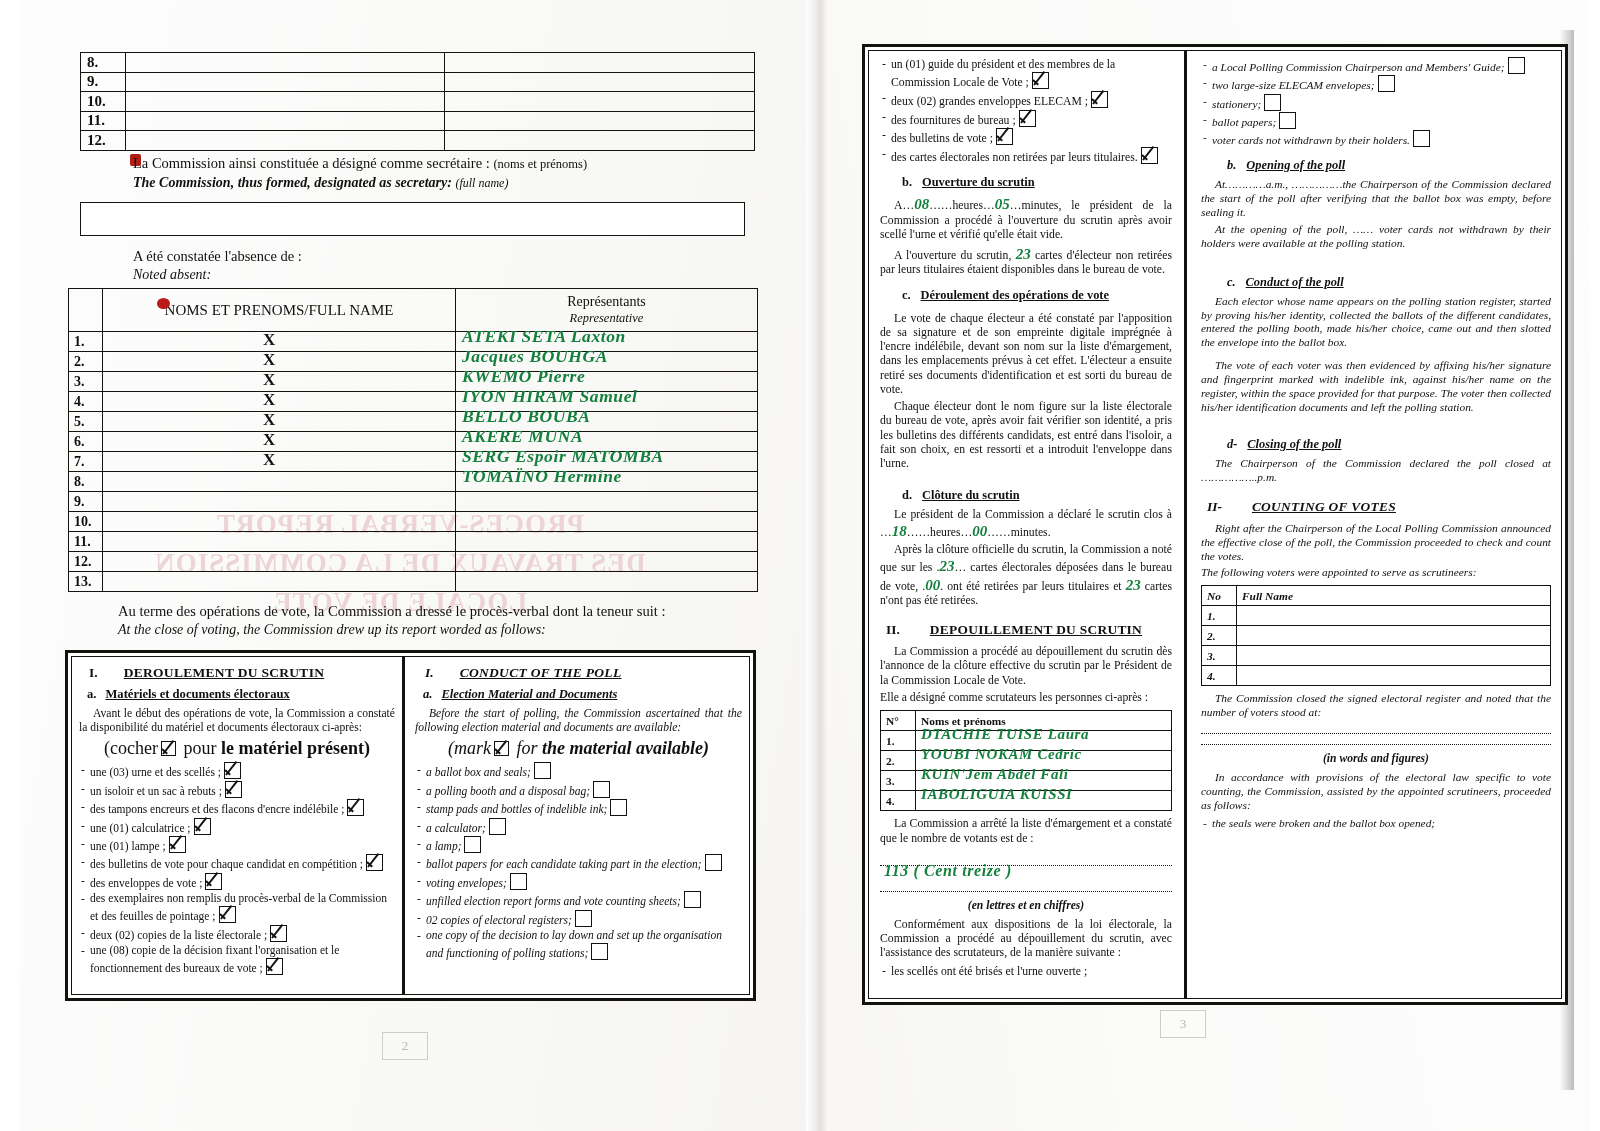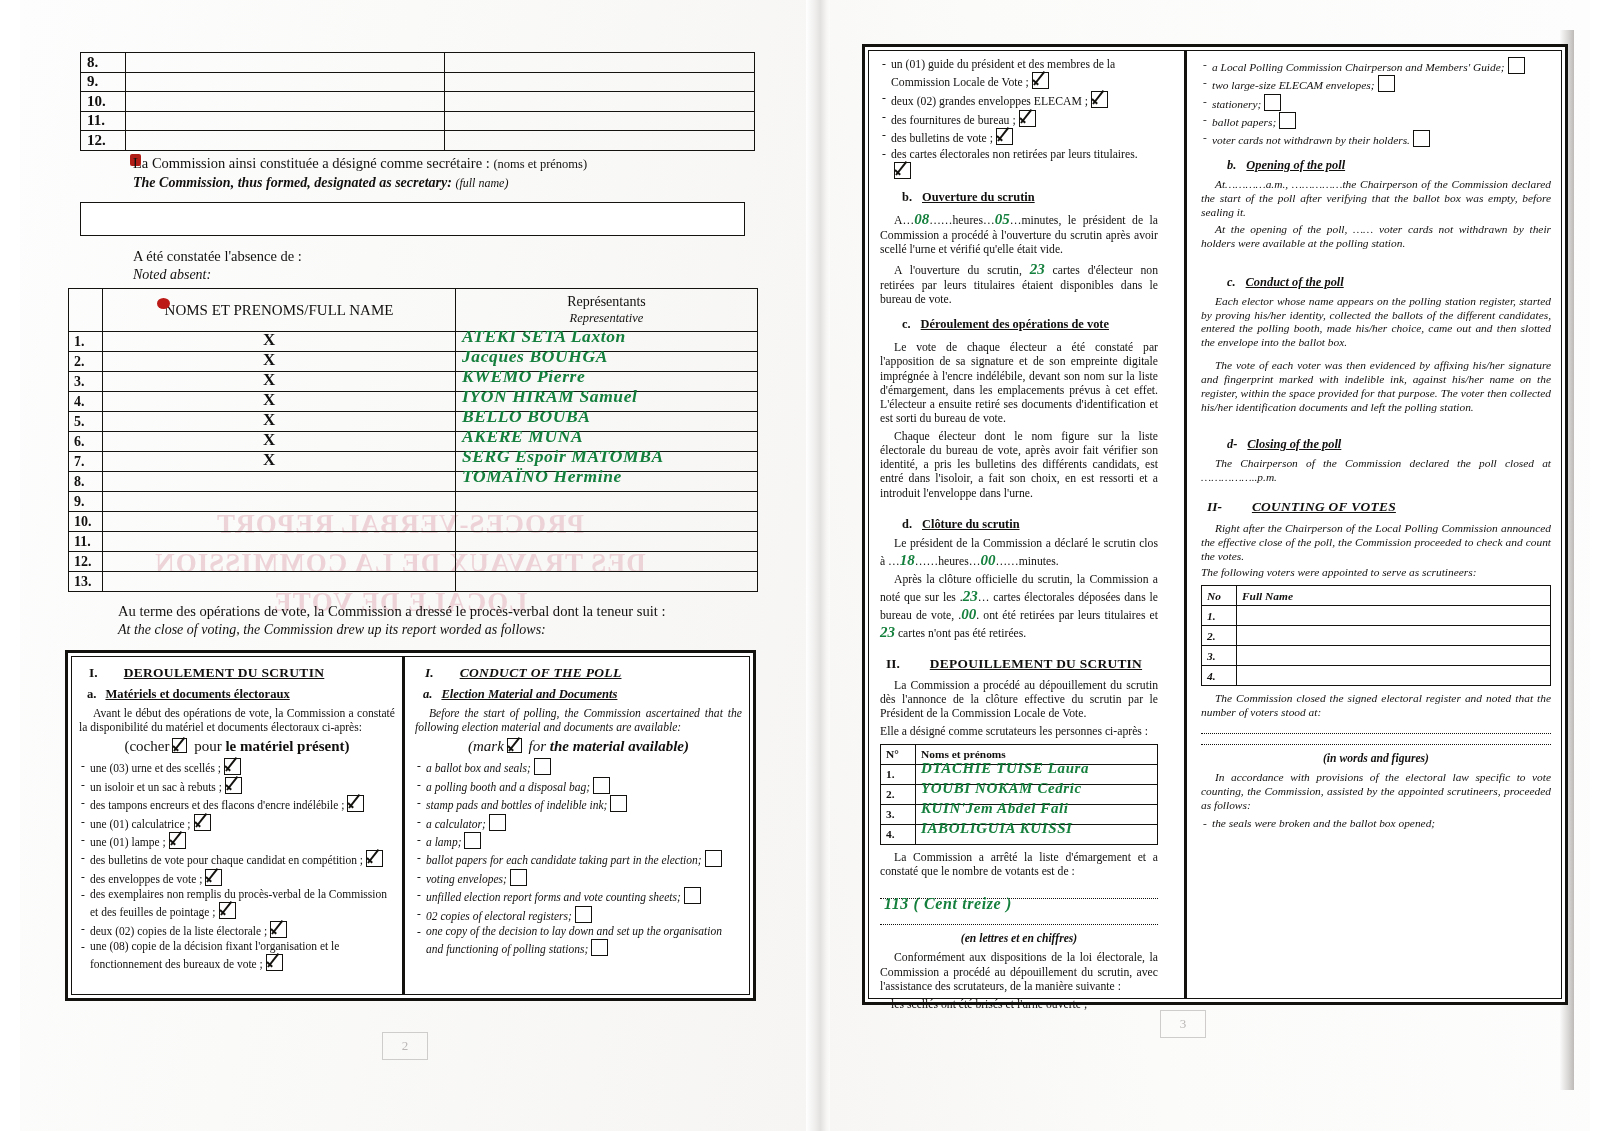--- a/index.html
+++ b/index.html
@@ -89,21 +89,21 @@
     border:3px solid #14120f;background:#fff;
   }
   #bottom-box .inner{position:absolute;left:3px;top:3px;right:3px;bottom:3px;border:1px solid #14120f;}
   .col-fr{position:absolute;left:0;top:0;width:333px;bottom:0;border-right:3px solid #14120f;padding:6px 7px;box-sizing:border-box;}
   .col-en{position:absolute;left:336px;top:0;right:0;bottom:0;padding:6px 7px;box-sizing:border-box;}
   .sec-title{font-size:13.5px;font-weight:bold;display:flex;gap:26px;margin:2px 0 6px 10px;}
   .sec-title .t{text-decoration:underline;letter-spacing:0.3px;}
   .sub-title{font-size:12.6px;font-weight:bold;margin:0 0 5px 8px;display:flex;gap:9px;}
   .sub-title .t{text-decoration:underline;}
   .para{font-size:11.6px;line-height:1.22;text-align:justify;text-indent:14px;margin-bottom:3px;}
-  .cocher{font-size:15px;text-align:center;margin:2px 0 3px 0;}
+  .cocher{font-size:18px;text-align:center;margin:2px 0 3px 0;}
   ul.items{list-style:none;margin:0;padding:0;font-size:11.5px;line-height:1.3;}
   ul.items li{position:relative;padding-left:11px;margin-bottom:0.5px;}
   ul.items li:before{content:"-";position:absolute;left:2px;}
   .col-en .para,.col-en ul.items,.col-en .cocher{font-style:italic;}
   .col-en .sec-title,.col-en .sub-title{font-style:italic;}
 
   .cb{
     display:inline-block;width:15px;height:15px;border:1.6px solid #14120f;
     vertical-align:-3px;margin:0 3px;position:relative;background:#fff;
   }
@@ -116,21 +116,21 @@
     content:"";position:absolute;left:0px;top:6px;width:7px;height:2px;
     background:#14120f;transform:rotate(42deg);transform-origin:left center;
   }
 
   
   #right-box{
     position:absolute;left:862px;top:44px;width:700px;height:955px;
     border:3px solid #14120f;background:#fff;
   }
   #right-box .inner{position:absolute;left:3px;top:3px;right:3px;bottom:3px;border:1px solid #14120f;}
-  .rcol-fr{position:absolute;left:0;top:0;width:318px;bottom:0;border-right:3px solid #14120f;padding:6px 26px 6px 11px;box-sizing:border-box;}
+  .rcol-fr{position:absolute;left:0;top:0;width:318px;bottom:0;border-right:3px solid #14120f;padding:6px 12px 6px 11px;box-sizing:border-box;}
   .rcol-en{position:absolute;left:321px;top:0;right:0;bottom:0;padding:6px 10px 6px 11px;box-sizing:border-box;}
   .rcol-fr .para,.rcol-fr ul.items{font-size:11.7px;}
   .rcol-en .para,.rcol-en ul.items{font-size:11.4px;font-style:italic;}
   .rsub{font-size:12.4px;font-weight:bold;margin:10px 0 5px 22px;display:flex;gap:10px;}
   .rsub .t{text-decoration:underline;}
   .rcol-en .rsub{font-style:italic;margin-left:26px;}
   .rsec{font-size:13.4px;font-weight:bold;margin:12px 0 7px 6px;display:flex;gap:30px;align-items:flex-end;}
   .rsec .t{text-decoration:underline;letter-spacing:0.3px;}
   .rcol-en .rsec{font-style:italic;}
 

